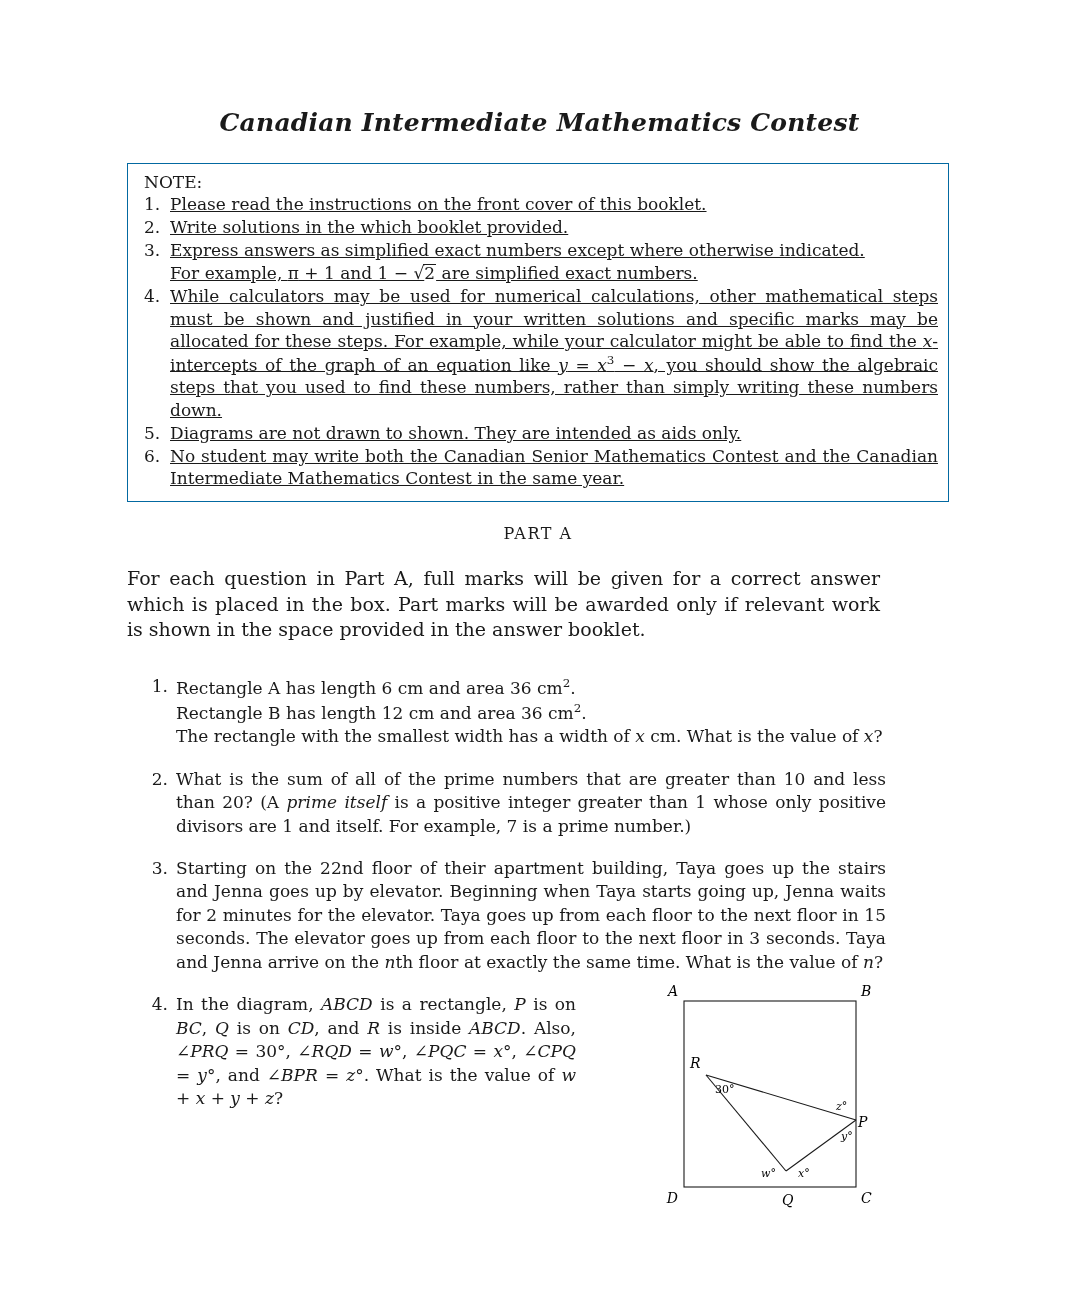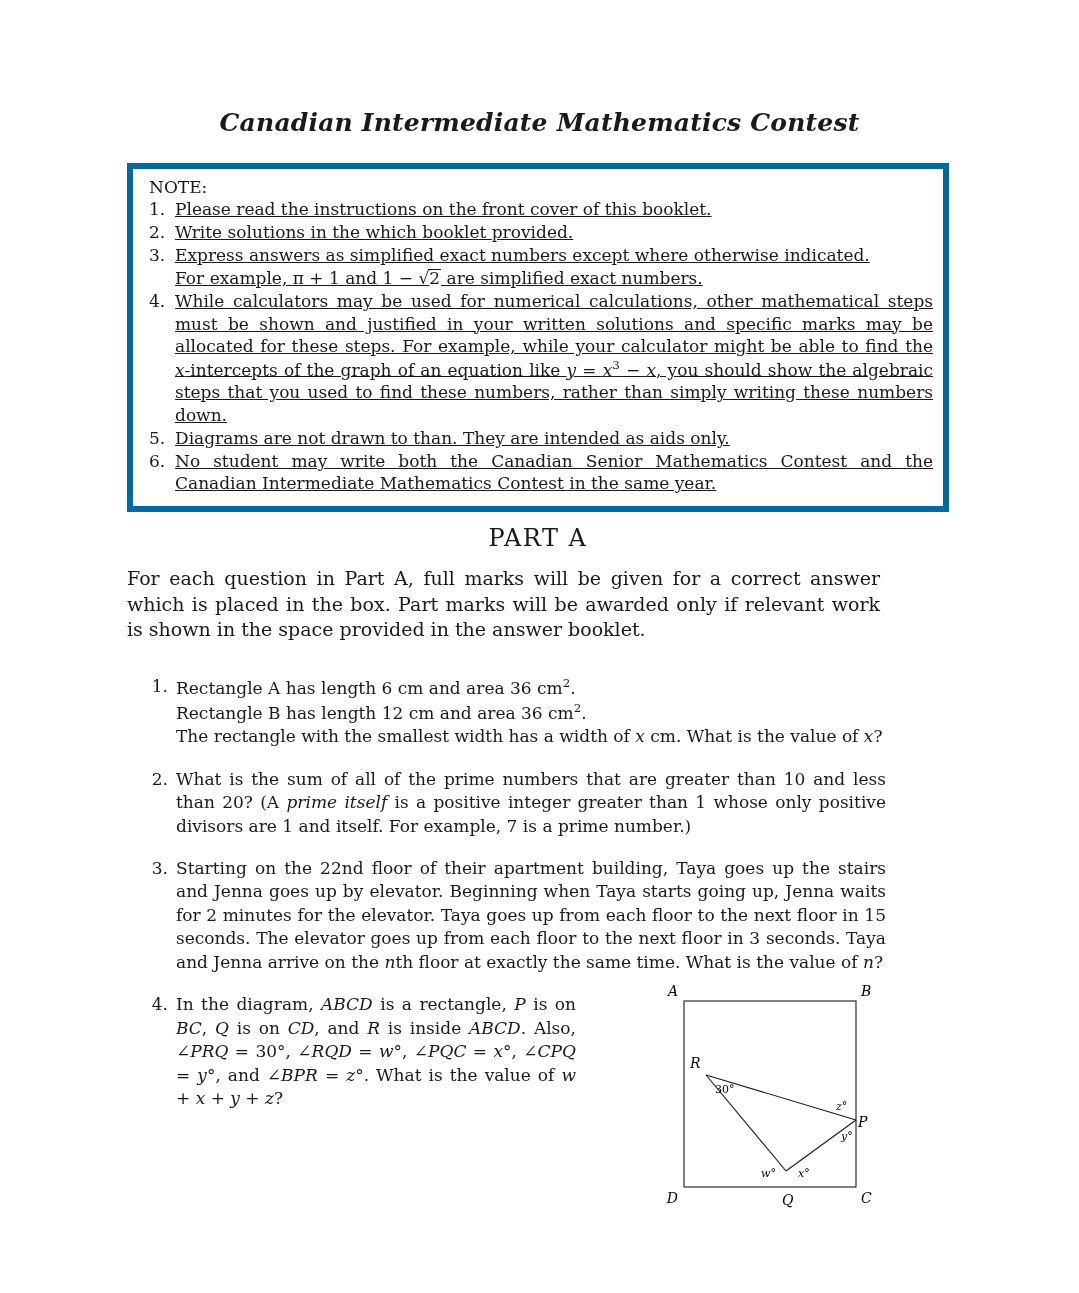--- a/index.html
+++ b/index.html
@@ -28,21 +28,21 @@
     font-size: 25px;
     letter-spacing: 0.2px;
     margin: 0;
     padding-top: 108px;
   }
   .note-box {
     position: absolute;
     left: 127px;
     top: 163px;
     width: 822px;
-    border: 6px solid #0369a1;
+    border: 1px solid #0369a1;
     box-sizing: border-box;
     padding: 8px 10px 10px 10px;
   }
   .note-label {
     font-size: 17px;
     margin: 0 0 1px 6px;
   }
   .note-list {
     margin: 0;
     padding: 0;
@@ -65,21 +65,21 @@
     flex: 1 1 auto;
     text-align: justify;
     text-decoration: underline;
   }
   .parta {
     position: absolute;
     left: 0;
     top: 524px;
     width: 1076px;
     text-align: center;
-    font-size: 24px;
+    font-size: 16px;
     letter-spacing: 1.5px;
   }
   .parta-intro {
     position: absolute;
     left: 127px;
     top: 566px;
     width: 753px;
     font-size: 19px;
     line-height: 1.35;
     text-align: justify;
@@ -155,21 +155,21 @@
       <li>
         <span class="note-num">3.</span>
         <span class="note-text">Express answers as simplified exact numbers except where otherwise indicated.<br>For example, <span class="mv">π</span> + 1 and 1 − √<span class="sqrt">2</span> are simplified exact numbers.</span>
       </li>
       <li>
         <span class="note-num">4.</span>
         <span class="note-text">While calculators may be used for numerical calculations, other mathematical steps must be shown and justified in your written solutions and specific marks may be allocated for these steps. For example, while your calculator might be able to find the <i class="mv">x</i>-intercepts of the graph of an equation like <i class="mv">y</i> = <i class="mv">x</i><sup>3</sup> − <i class="mv">x</i>, you should show the algebraic steps that you used to find these numbers, rather than simply writing these numbers down.</span>
       </li>
       <li>
         <span class="note-num">5.</span>
-        <span class="note-text">Diagrams are not drawn to than. They are intended as aids only.</span>
+        <span class="note-text">Diagrams are not drawn to shown. They are intended as aids only.</span>
       </li>
       <li>
         <span class="note-num">6.</span>
         <span class="note-text">No student may write both the Canadian Senior Mathematics Contest and the Canadian Intermediate Mathematics Contest in the same year.</span>
       </li>
     </ul>
   </div>
 
   <div class="parta">PART A</div>
   <div class="parta-intro">For each question in Part A, full marks will be given for a correct answer which is placed in the box. Part marks will be awarded only if relevant work is shown in the space provided in the answer booklet.</div>

